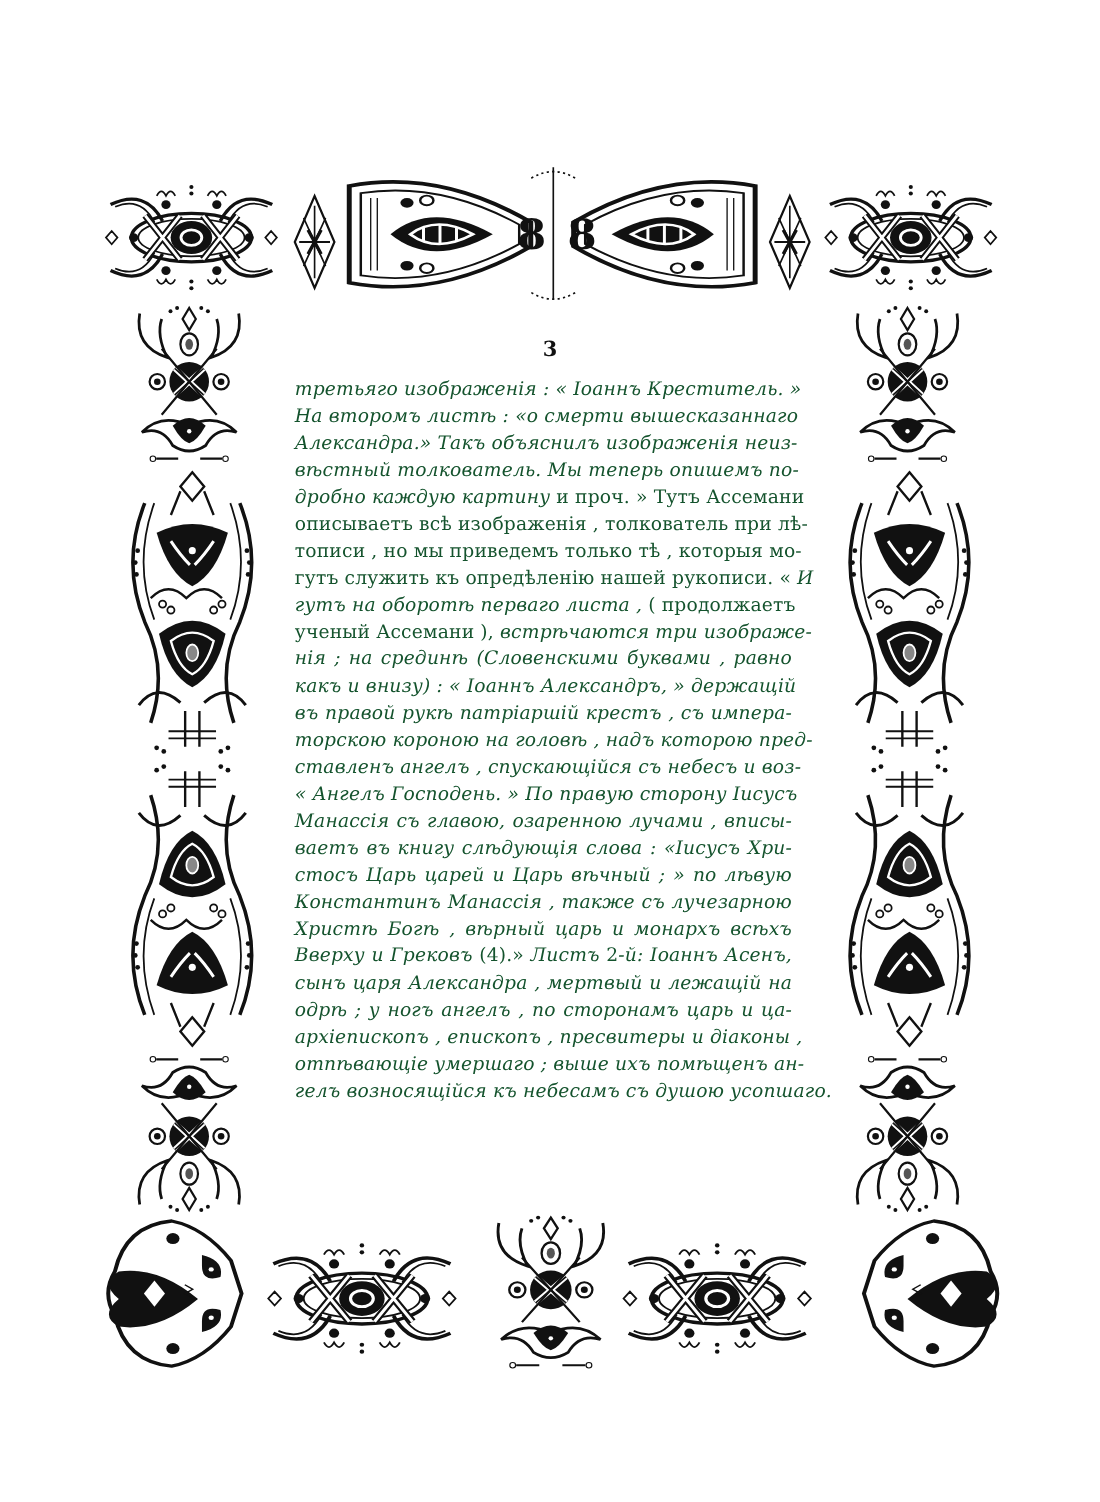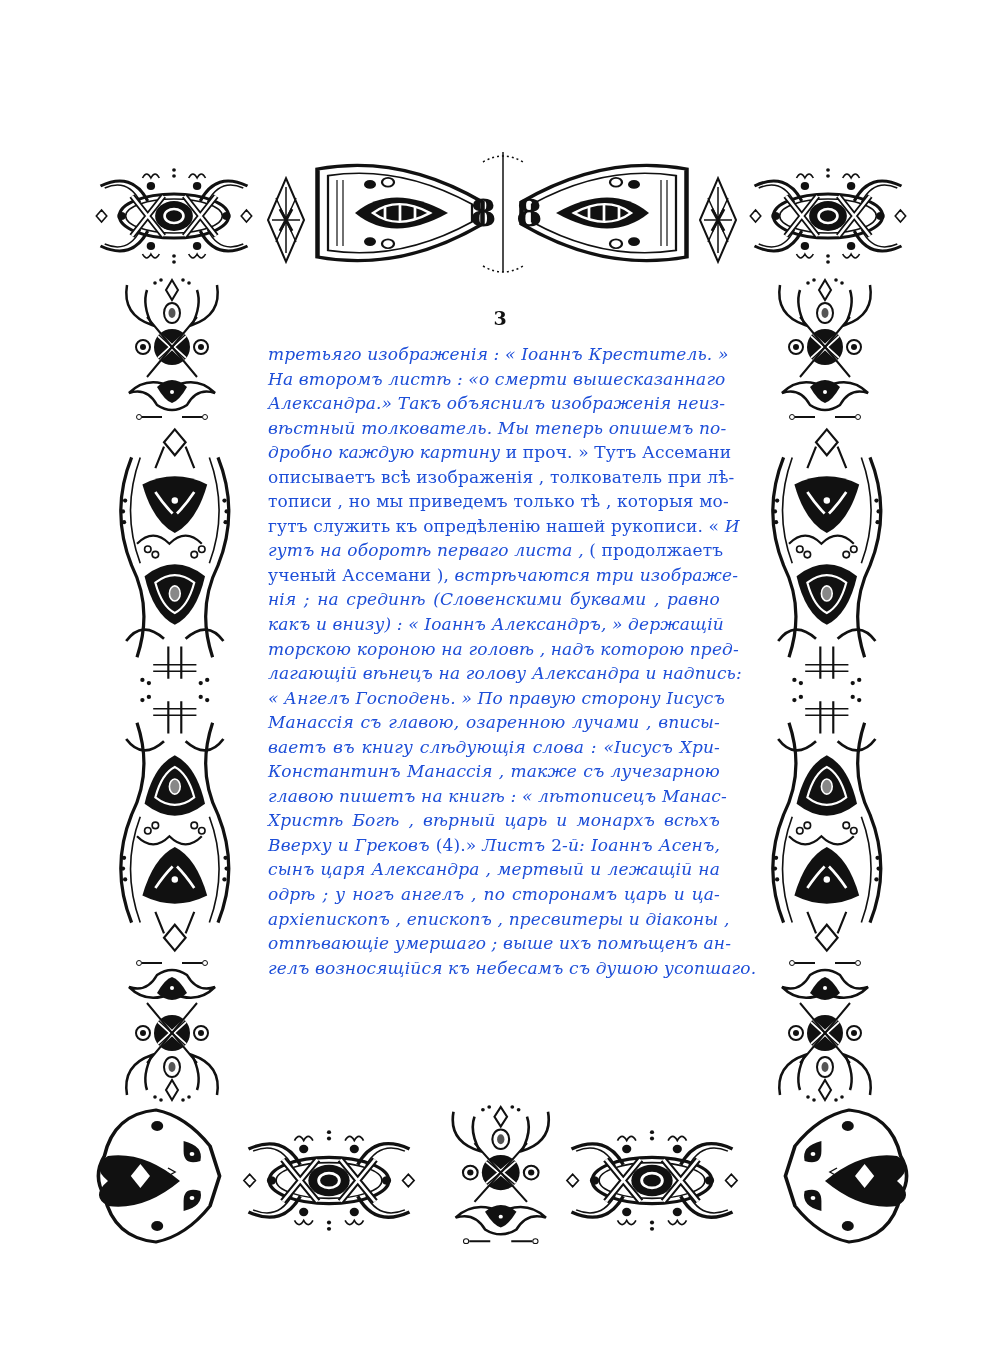--- a/index.html
+++ b/index.html
@@ -6,21 +6,21 @@
   body { width:1000px; height:1365px; position:relative; overflow:hidden; }
   .page { position:absolute; left:0; top:0; width:1000px; height:1365px; background:#ffffff; }
   .orn { position:absolute; }
   .orn svg { display:block; width:100%; height:100%; }
   .page-number {
     position:absolute; left:0; width:1000px; top:307px; text-align:center;
     font-family:"DejaVu Serif", serif; font-weight:bold; font-size:19px; color:#111;
   }
   .text-block {
     position:absolute; left:268px; top:342px; width:452px;
-    font-family:"DejaVu Serif", serif; font-size:17px; color:#1d4ed8;
+    font-family:"DejaVu Serif", serif; font-size:17px; color:#14532d;
   }
   .line {
     display:block; height:24.55px; line-height:24.55px;
     white-space:nowrap; text-align:justify; text-align-last:justify;
     letter-spacing:0.15px;
   }
   .line.last { text-align-last:justify; }
   .it { font-style:italic; }
   .rm { font-style:normal; }
 </style>
@@ -233,27 +233,28 @@
       <span class="line"><span class="it">Александра.» Такъ объяснилъ изображенія неиз-</span></span>
       <span class="line"><span class="it">вѣстный толкователь. Мы теперь опишемъ по-</span></span>
       <span class="line"><span class="it">дробно каждую картину</span><span class="rm"> и проч. » Тутъ Ассемани</span></span>
       <span class="line"><span class="rm">описываетъ всѣ изображенія , толкователь при лѣ-</span></span>
       <span class="line"><span class="rm">тописи , но мы приведемъ только тѣ , которыя мо-</span></span>
       <span class="line"><span class="rm">гутъ служить къ опредѣленію нашей рукописи. «</span><span class="it"> И</span></span>
       <span class="line"><span class="it">гутъ на оборотѣ перваго листа , </span><span class="rm">( продолжаетъ</span></span>
       <span class="line"><span class="rm">ученый Ассемани ), </span><span class="it">встрѣчаются три изображе-</span></span>
       <span class="line"><span class="it">нія ; на срединѣ (Словенскими буквами , равно</span></span>
       <span class="line"><span class="it">какъ и внизу) : « Іоаннъ Александръ, » держащій</span></span>
+      <span class="line"><span class="it">въ правой рукѣ патріаршій крестъ , съ импера-</span></span>
       <span class="line"><span class="it">торскою короною на головѣ , надъ которою пред-</span></span>
-      <span class="line"><span class="it">лагающій вѣнецъ на голову Александра и надпись:</span></span>
+      <span class="line"><span class="it">ставленъ ангелъ , спускающійся съ небесъ и воз-</span></span>
       <span class="line"><span class="it">« Ангелъ Господень. » По правую сторону Іисусъ</span></span>
       <span class="line"><span class="it">Манассія съ главою, озаренною лучами , вписы-</span></span>
       <span class="line"><span class="it">ваетъ въ книгу слѣдующія слова : «Іисусъ Хри-</span></span>
+      <span class="line"><span class="it">стосъ Царь царей и Царь вѣчный ; » по лѣвую</span></span>
       <span class="line"><span class="it">Константинъ Манассія , также съ лучезарною</span></span>
-      <span class="line"><span class="it">главою пишетъ на книгѣ : « лѣтописецъ Манас-</span></span>
       <span class="line"><span class="it">Христѣ Богѣ , вѣрный царь и монархъ всѣхъ</span></span>
       <span class="line"><span class="it">Вверху и Грековъ </span><span class="rm">(4).»</span><span class="it"> Листъ </span><span class="rm">2</span><span class="it">-й: Іоаннъ Асенъ,</span></span>
       <span class="line"><span class="it">сынъ царя Александра , мертвый и лежащій на</span></span>
       <span class="line"><span class="it">одрѣ ; у ногъ ангелъ , по сторонамъ царь и ца-</span></span>
       <span class="line"><span class="it">архіепископъ , епископъ , пресвитеры и діаконы ,</span></span>
       <span class="line"><span class="it">отпѣвающіе умершаго ; выше ихъ помѣщенъ ан-</span></span>
       <span class="line last"><span class="it">гелъ возносящійся къ небесамъ съ душою усопшаго.</span></span>
     </div>
 
 </div>

